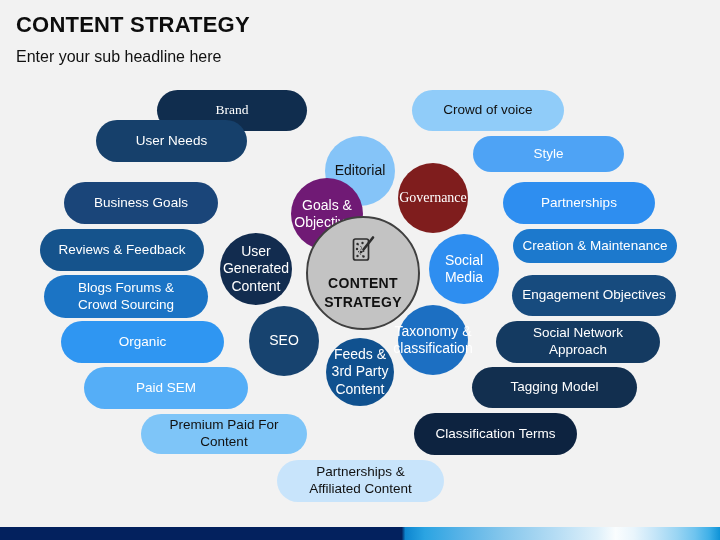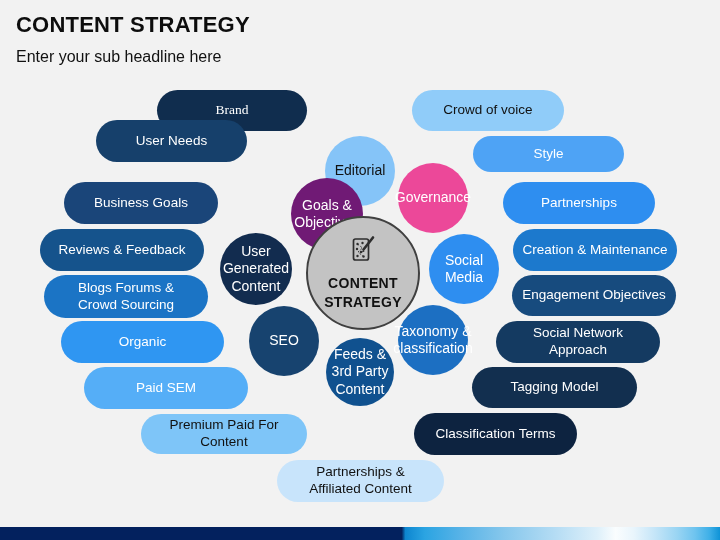--- a/index.html
+++ b/index.html
@@ -68,29 +68,29 @@
       <div class="pill" style="left: 44px; top: 275px; width: 164px; height: 43px; background: rgb(27, 116, 197); color: rgb(255, 255, 255);">Blogs Forums &amp;
 Crowd Sourcing</div>
       <div class="pill" style="left: 61px; top: 321px; width: 163px; height: 42px; background: rgb(47, 150, 242); color: rgb(255, 255, 255);">Organic</div>
       <div class="pill" style="left: 84px; top: 367px; width: 164px; height: 42px; background: rgb(85, 174, 247); color: rgb(255, 255, 255);">Paid SEM</div>
       <div class="pill" style="left: 141px; top: 414px; width: 166px; height: 40px; background: rgb(126, 197, 248); color: rgb(17, 17, 17);">Premium Paid For Content</div>
       <div class="pill" style="left: 277px; top: 460px; width: 167px; height: 42px; background: rgb(200, 228, 251); color: rgb(17, 17, 17);">Partnerships &amp;
 Affiliated Content</div>
       <div class="pill" style="left: 412px; top: 90px; width: 152px; height: 41px; background: rgb(144, 204, 249); color: rgb(17, 17, 17);">Crowd of voice</div>
       <div class="pill" style="left: 473px; top: 136px; width: 151px; height: 36px; background: rgb(78, 163, 245); color: rgb(255, 255, 255);">Style</div>
       <div class="pill" style="left: 503px; top: 182px; width: 152px; height: 42px; background: rgb(46, 142, 240); color: rgb(255, 255, 255);">Partnerships</div>
-      <div class="pill" style="left: 513px; top: 229px; width: 164px; height: 42px; background: rgb(28, 121, 205); color: rgb(255, 255, 255);">Creation &amp; Maintenance</div>
+      <div class="pill" style="left: 513px; top: 229px; width: 164px; height: 34px; background: rgb(28, 121, 205); color: rgb(255, 255, 255);">Creation &amp; Maintenance</div>
       <div class="pill" style="left: 512px; top: 275px; width: 164px; height: 41px; background: rgb(23, 75, 126); color: rgb(255, 255, 255);">Engagement Objectives</div>
       <div class="pill" style="left: 496px; top: 321px; width: 164px; height: 42px; background: rgb(20, 58, 97); color: rgb(255, 255, 255);">Social Network Approach</div>
       <div class="pill" style="left: 472px; top: 367px; width: 165px; height: 41px; background: rgb(18, 47, 79); color: rgb(255, 255, 255);">Tagging Model</div>
       <div class="pill" style="left: 414px; top: 413px; width: 163px; height: 42px; background: rgb(13, 35, 64); color: rgb(255, 255, 255);">Classification Terms</div>
     </div>
   <div id="circles-layer">
       <div class="circle" style="left: 325px; top: 136px; width: 70px; height: 70px; background: rgb(133, 196, 248); color: rgb(17, 17, 17);">Editorial</div>
-      <div class="circle" style="left: 398px; top: 163px; width: 70px; height: 70px; background: #ec4899; color: rgb(255, 255, 255);">Governance</div>
+      <div class="circle" style="left: 398px; top: 163px; width: 70px; height: 70px; background: #7f1d1d; color: rgb(255, 255, 255); font-family: Liberation Serif, serif;">Governance</div>
       <div class="circle" style="left: 429px; top: 234px; width: 70px; height: 70px; background: rgb(46, 142, 240); color: rgb(255, 255, 255);">Social
 Media</div>
       <div class="circle" style="left: 398px; top: 305px; width: 70px; height: 70px; background: rgb(28, 111, 194); color: rgb(255, 255, 255);">Taxonomy &amp;
 classification</div>
       <div class="circle" style="left: 326px; top: 338px; width: 68px; height: 68px; background: rgb(16, 81, 143); color: rgb(255, 255, 255);">Feeds &amp;
 3rd Party
 Content</div>
       <div class="circle" style="left: 249px; top: 306px; width: 70px; height: 70px; background: rgb(23, 67, 111); color: rgb(255, 255, 255);">SEO</div>
       <div class="circle" style="left: 220px; top: 233px; width: 72px; height: 72px; background: rgb(18, 44, 79); color: rgb(255, 255, 255);">User
 Generated

